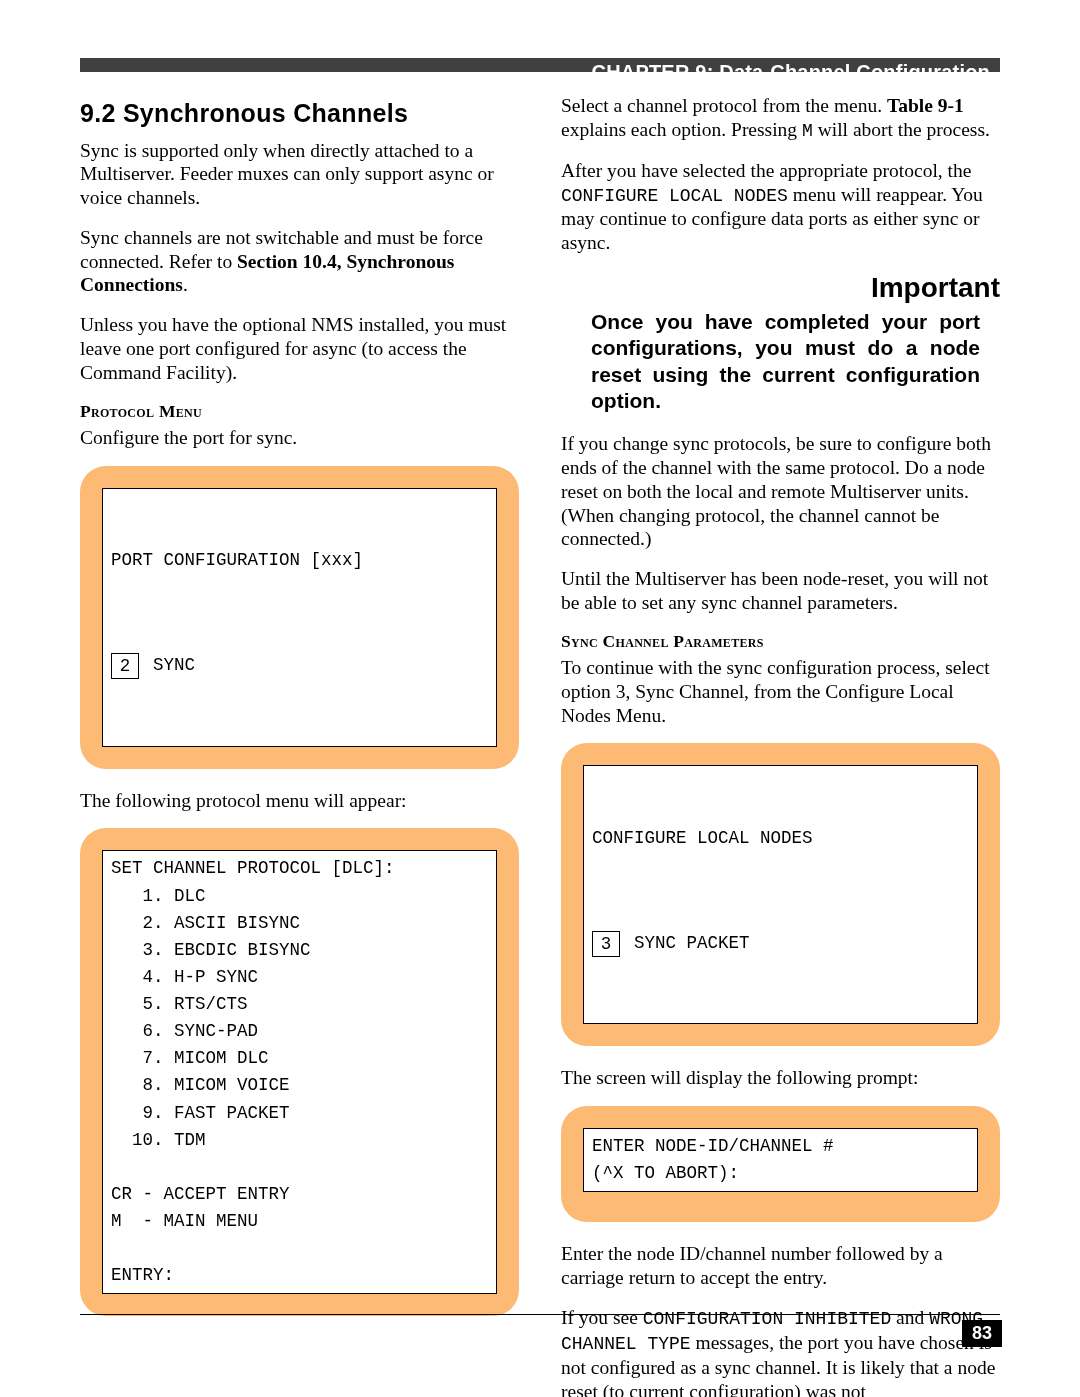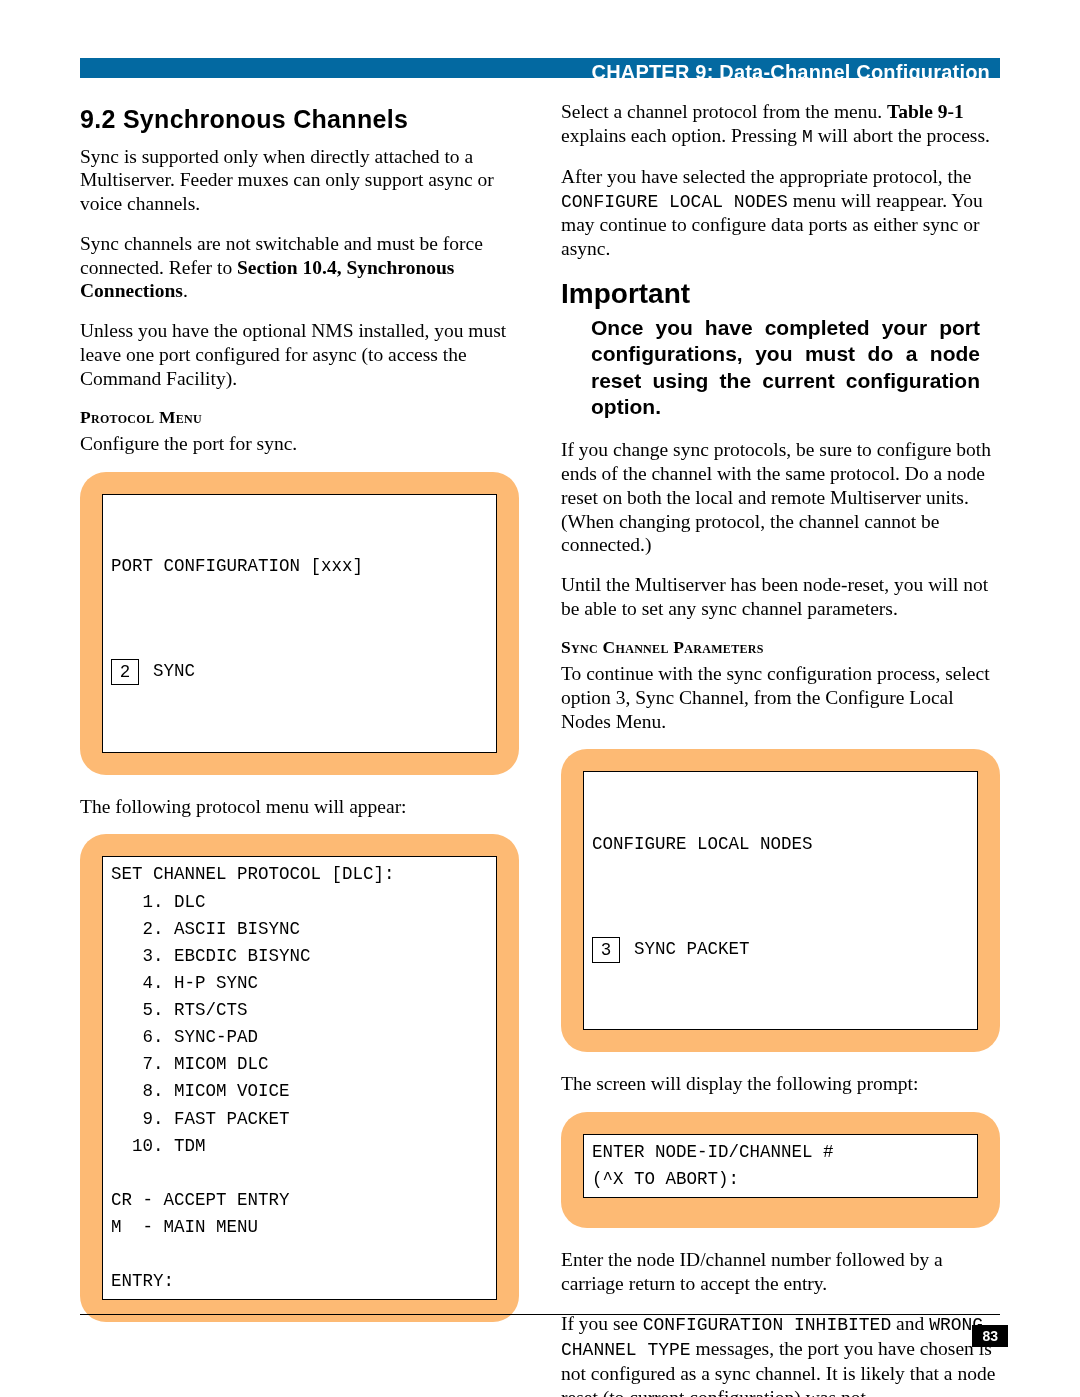--- a/index.html
+++ b/index.html
@@ -10,23 +10,23 @@
     color: #000;
   }
   .page {
     width: 1080px;
     height: 1397px;
     position: relative;
     box-sizing: border-box;
     padding: 58px 80px 50px 80px;
   }
   .header-bar {
-    background: #0369a1;
+    background: #404040;
     color: #fff;
-    height: 20px;
+    height: 14px;
     width: 100%;
     position: relative;
   }
   .header-bar span {
     position: absolute;
     right: 10px;
     top: 3px;
     font-family: "Arial Narrow", Arial, sans-serif;
     font-weight: bold;
     font-size: 20px;
@@ -85,41 +85,41 @@
     background: #fff;
     width: 26px;
     height: 24px;
     text-align: center;
     line-height: 24px;
   }
   .important-head {
     font-family: "Arial Narrow", Arial, sans-serif;
     font-weight: bold;
     font-size: 28px;
-    text-align: left;
+    text-align: right;
     margin: 14px 0 4px 0;
   }
   .important-body {
     font-family: Arial, sans-serif;
     font-weight: bold;
     font-size: 21px;
     line-height: 1.25;
     text-align: justify;
     margin: 0 20px 18px 30px;
   }
   .mono-inline { font-family: "Courier New", monospace; font-size: 18px; }
   .page-num {
     position: absolute;
-    right: 72px;
+    right: 78px;
     bottom: 50px;
     background: #000;
     color: #fff;
     font-family: Arial, sans-serif;
     font-weight: bold;
-    font-size: 14px;
+    font-size: 18px;
     padding: 3px 10px;
   }
   .rule {
     border-top: 1px solid #000;
     margin-top: 2px;
     width: 100%;
     position: absolute;
     left: 80px;
     right: 80px;
     bottom: 82px;

